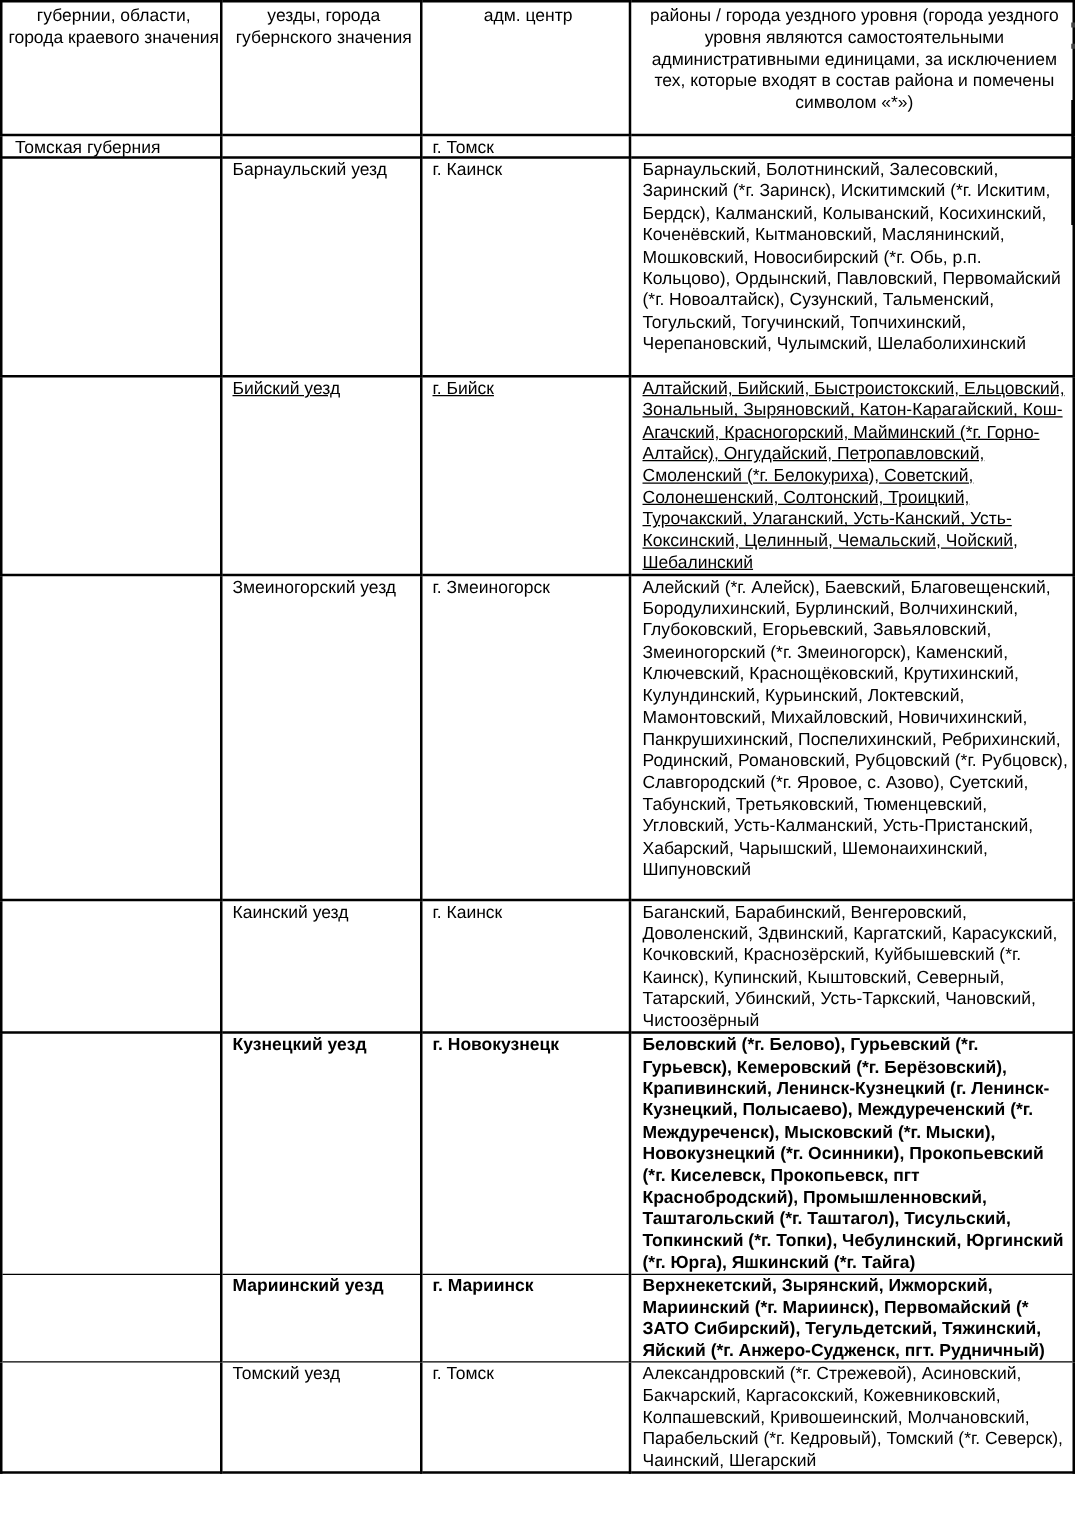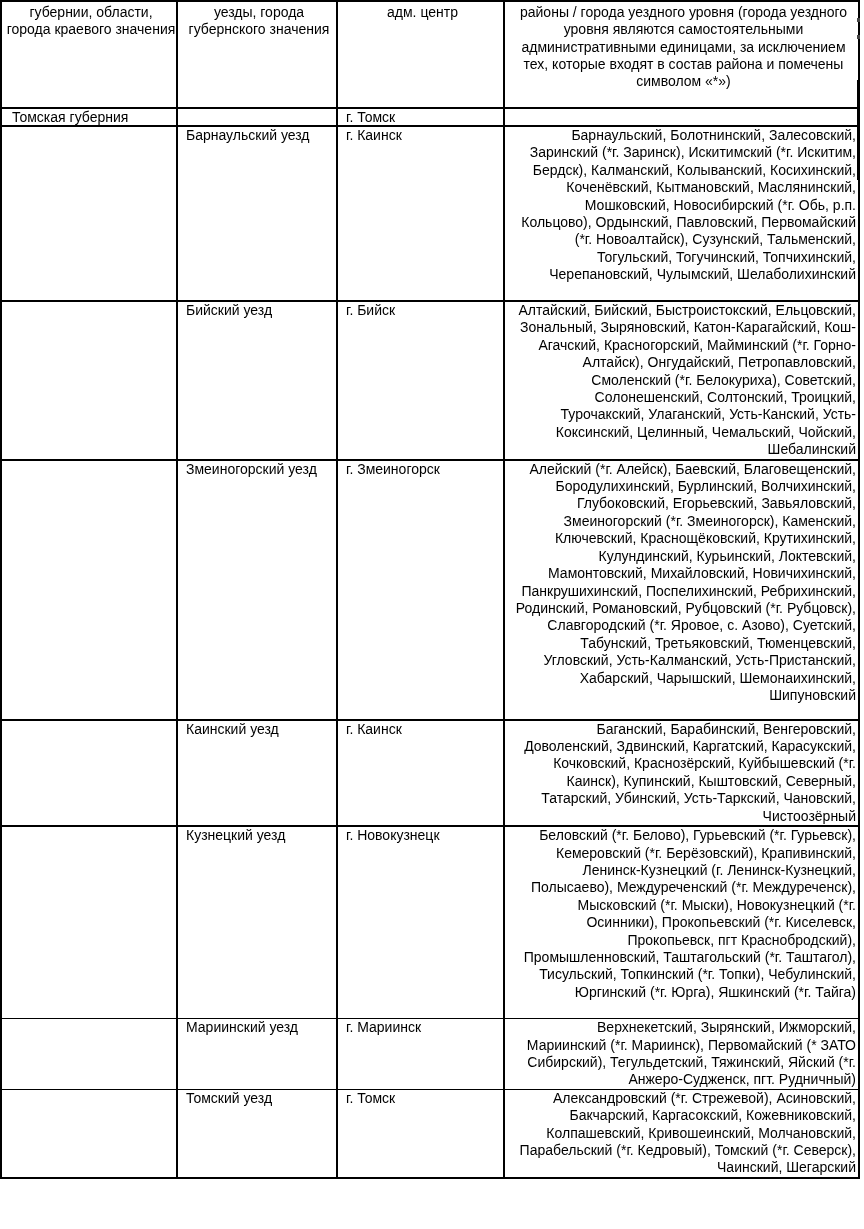--- a/index.html
+++ b/index.html
@@ -37,27 +37,27 @@
       text-align: left;
       word-wrap: break-word;
     }
     table.admin-table th {
       font-weight: normal;
       text-align: center;
       padding: 2px 0 0 4px;
       height: 103px;
       line-height: 17.3px;
     }
-    table.admin-table tr.thin td { border-bottom-width: 1px; }
+    table.admin-table tr.thin td { border-bottom-width: 1px; font-weight: bold; }
     table.admin-table tr.thin-top td { border-top-width: 1px; }
     table.admin-table td.col1 { padding-left: 10px; }
-    table.admin-table td.districts { padding-left: 9px; padding-right: 2px; text-align: right; }
+    table.admin-table td.districts { padding-left: 9px; padding-right: 2px; }
     tr.gubernia-row td { height: 16px; line-height: 16px; margin-top: 24px; }
     tr.r-barnaul td { height: 173px; margin-left: 30px; }
-    tr.r-biysk td { height: 156px; }
+    tr.r-biysk td { height: 156px; text-decoration: underline; }
     tr.r-zmeino td { height: 258px; margin-left: 32px; }
     tr.r-kainsk td { height: 103px; }
     tr.r-kuzn td { height: 191px; }
     tr.r-mari td { height: 68px; margin-left: 36px; }
     tr.r-tomsk td { height: 86px; }
 
     .scroll-marks {
       position: absolute;
       left: 857px;
       top: 0;

